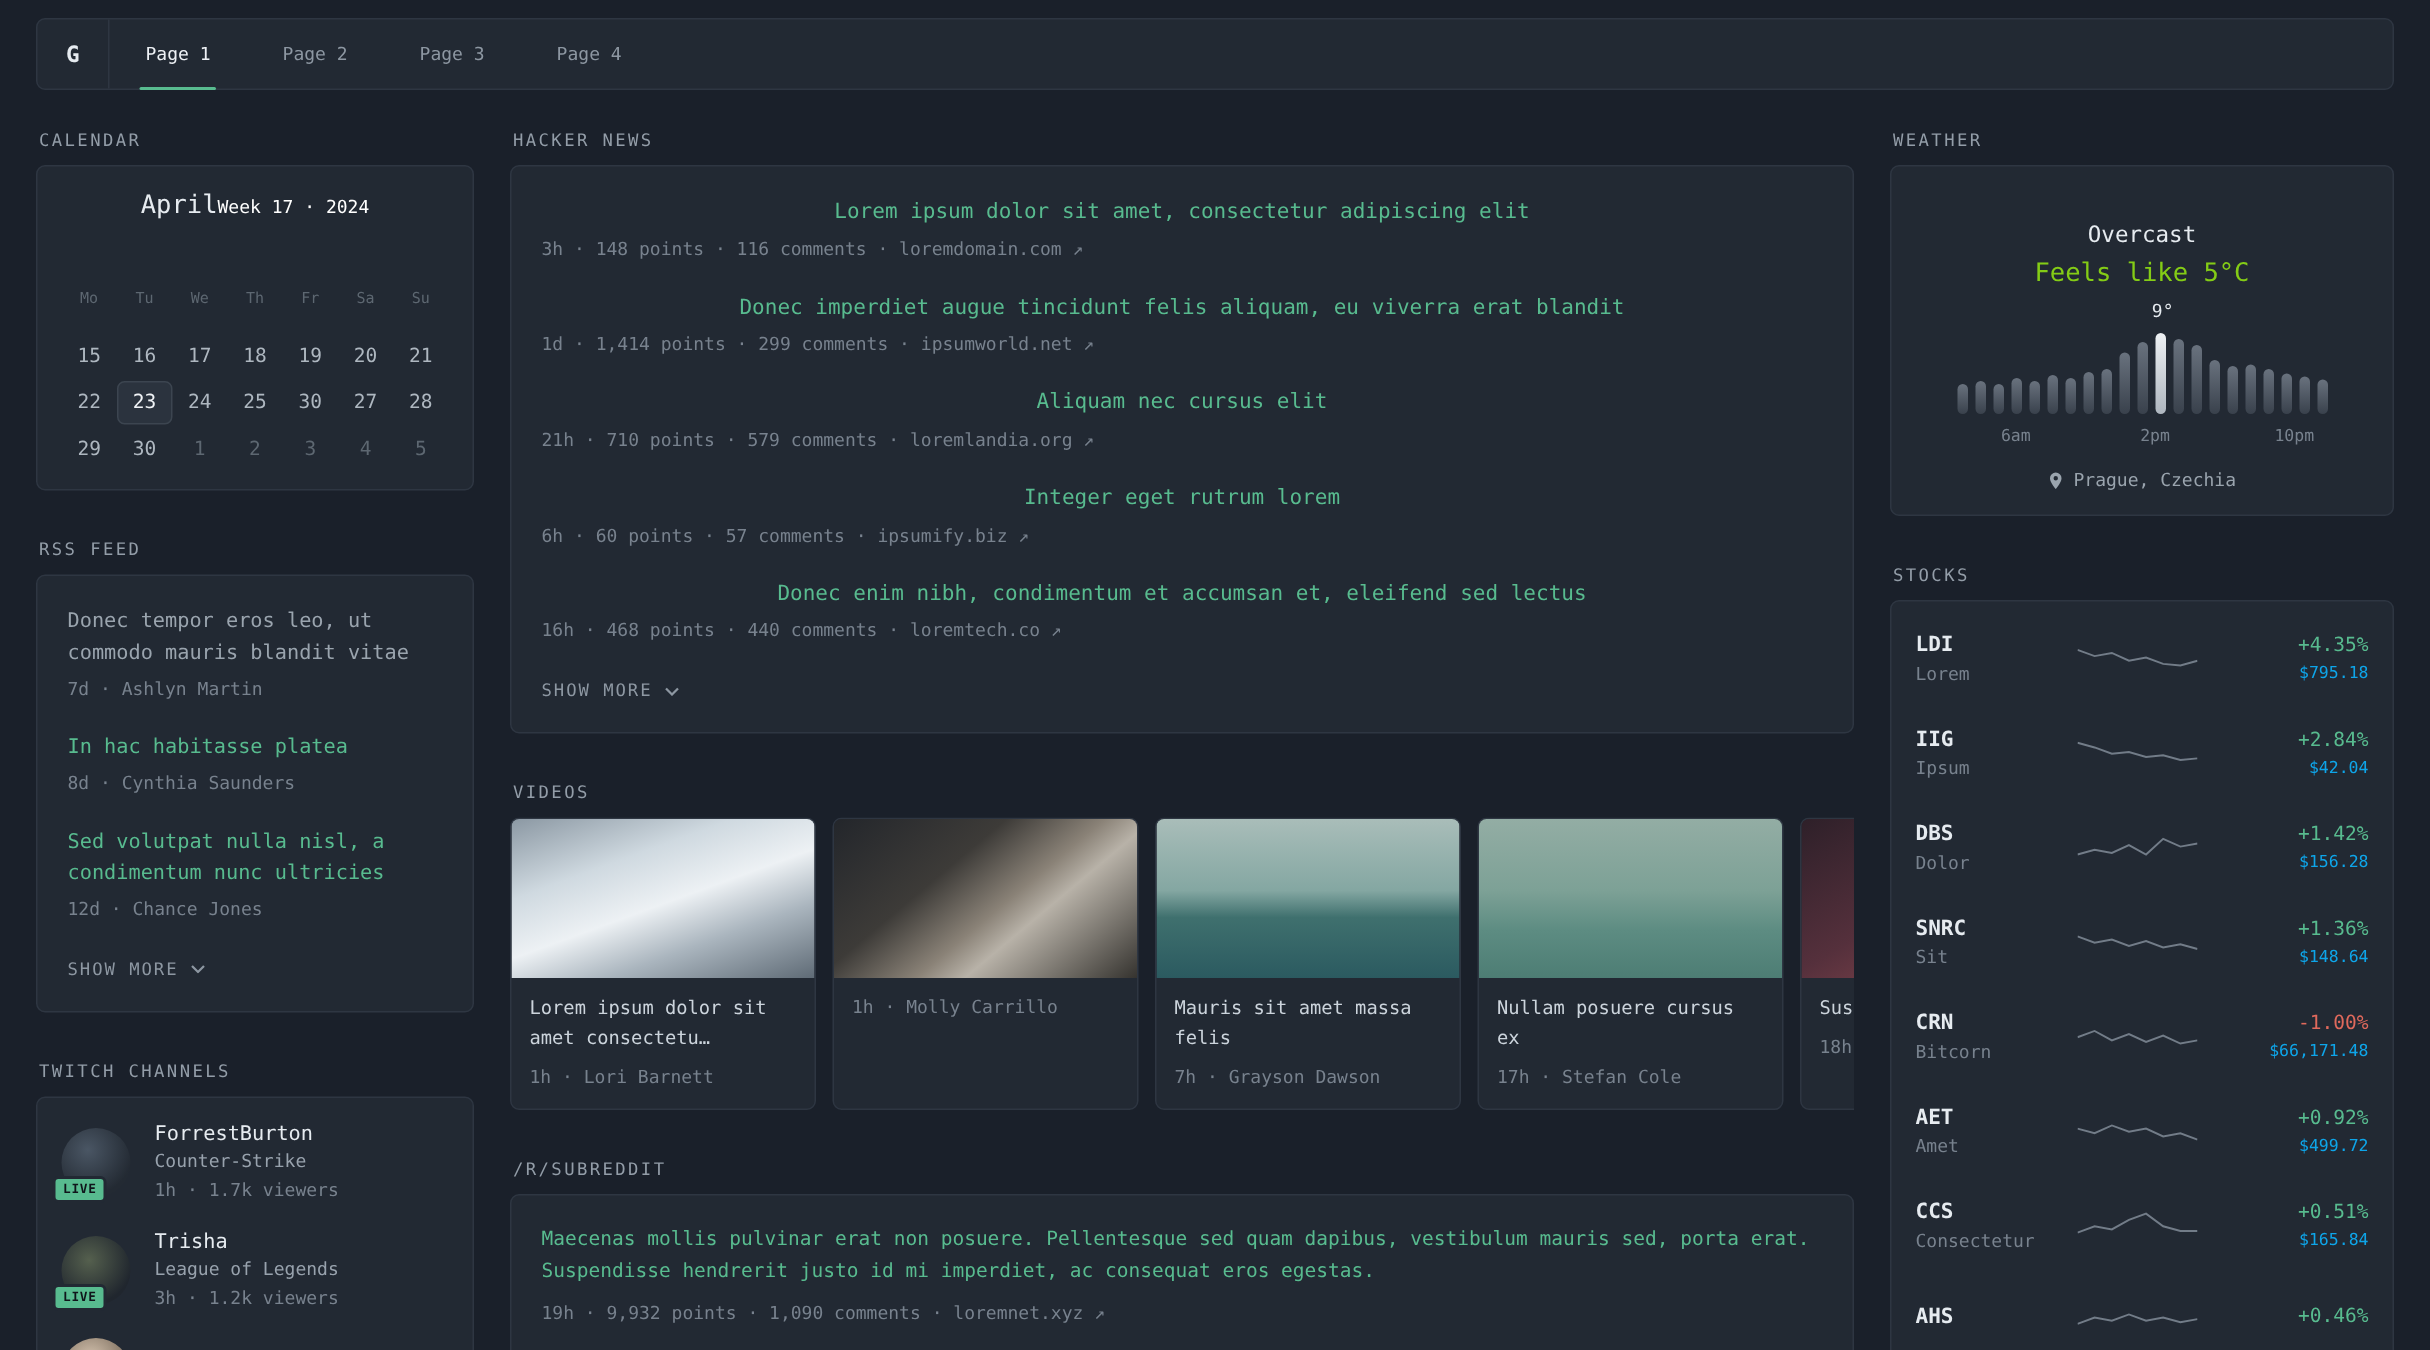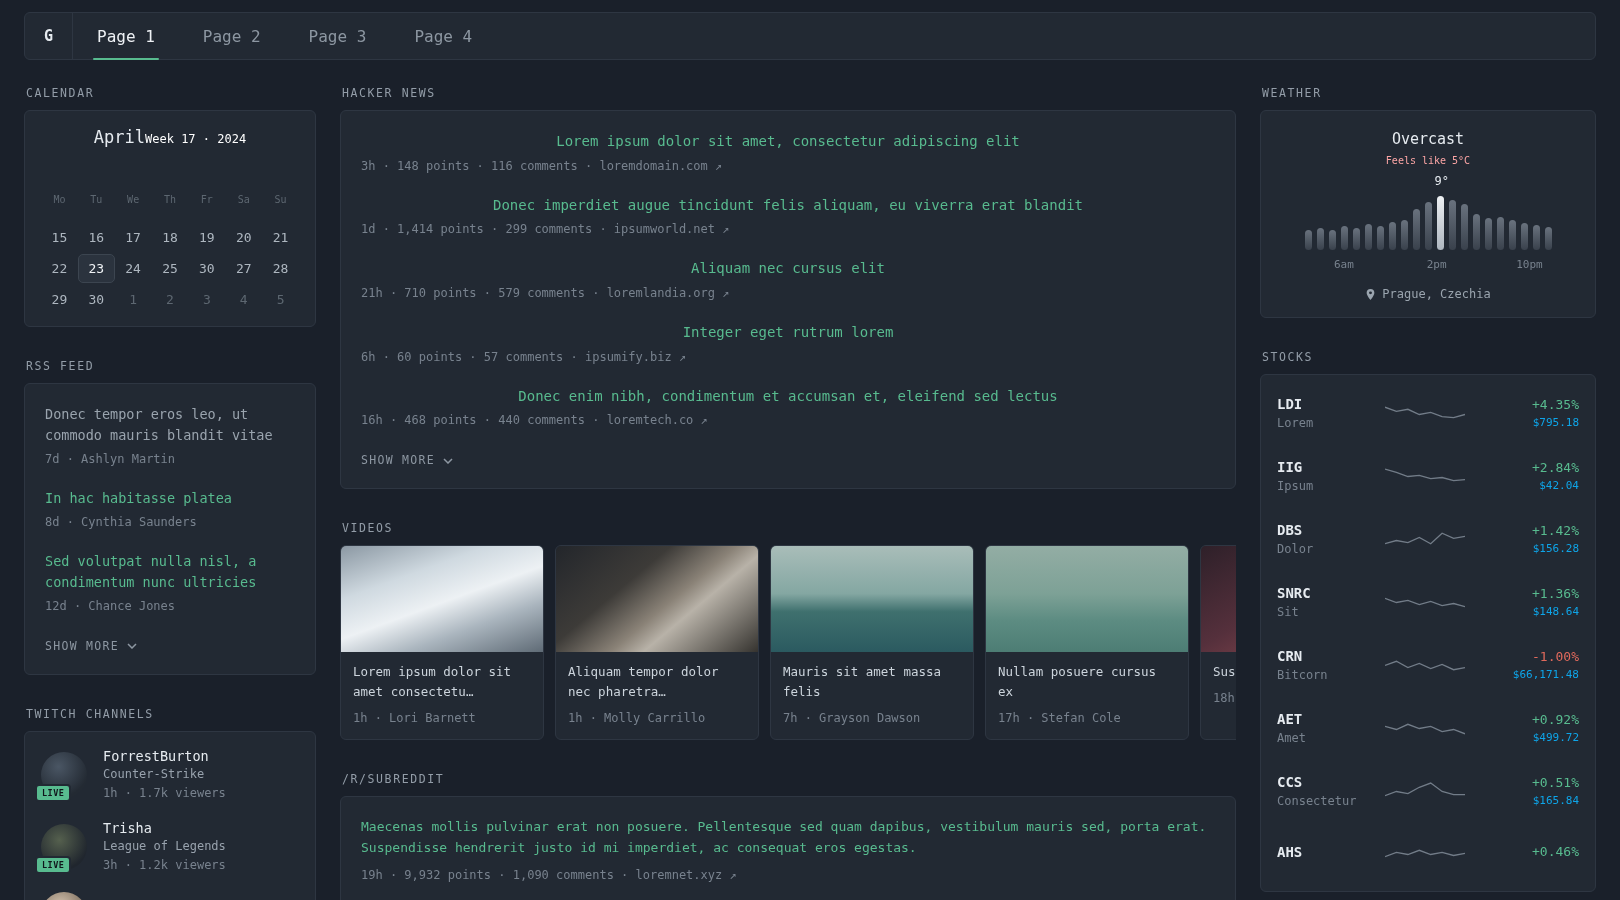--- a/index.html
+++ b/index.html
@@ -10,21 +10,21 @@
   *{box-sizing:border-box;margin:0;padding:0;}
   html,body{width:1620px;height:900px;overflow:hidden;}
   body{background:var(--bg);font-family:"DejaVu Sans Mono",monospace;color:#d5dce3;}
   .card{background:var(--card);border:1px solid var(--border);border-radius:6px;}
   .section{margin-bottom:32px;}
   .section-label{font-size:11.5px;letter-spacing:1.6px;color:var(--label);margin:0 0 10px 2px;}
   
   .topbar{display:flex;align-items:stretch;height:48px;margin:12px 24px 26px;background:var(--card);border:1px solid var(--border);border-radius:6px;}
   .logo{width:48px;display:flex;align-items:center;justify-content:center;color:var(--text);font-size:15px;font-weight:700;border-right:1px solid var(--border);}
   #tabs{display:flex;align-items:stretch;}
-  .tab{display:flex;align-items:center;padding:0 24px;font-size:16px;color:#8d97a2;position:relative;cursor:pointer;}
+  .tab{display:flex;align-items:center;padding:0 24px;font-size:12px;color:#8d97a2;position:relative;cursor:pointer;}
   .tab.active{color:#eef1f5;}
   .tab.active::after{content:"";position:absolute;left:20px;right:20px;bottom:-1px;height:2px;background:var(--primary);border-radius:2px;}
   
   .content{display:flex;gap:24px;padding:0 24px;align-items:flex-start;}
   .col-left{width:292px;flex:none;}
   .col-mid{flex:1;min-width:0;}
   .col-right{width:336px;flex:none;}
   
   .cal-card{padding:16px 16px 12px;}
   .cal-head{display:flex;justify-content:center;align-items:baseline;}
@@ -54,22 +54,22 @@
   .twitch-name{color:var(--text);font-size:13.5px;margin-bottom:3px;cursor:pointer;}
   .twitch-game{color:#98a2ad;font-size:12px;margin-bottom:3px;}
   
   #video-list{display:flex;gap:11px;overflow:hidden;}
   .video-card{width:204px;flex:none;background:var(--card);border:1px solid var(--border);border-radius:6px;overflow:hidden;cursor:pointer;}
   .video-thumb{height:106px;}
   .video-body{padding:10px 12px 12px;}
   .video-title{color:#ccd4dc;font-size:12.5px;line-height:1.6;max-height:41px;overflow:hidden;margin-bottom:7px;}
   
   .weather-card{padding:18px 16px 16px;text-align:center;}
-  .w-cond{font-size:15px;color:var(--text);margin-top:1px;}
-  .w-feels{font-size:10px;color:#fca5a5;margin-top:7px;}
+  .w-cond{font-size:15px;color:var(--text);margin-top:18px;}
+  .w-feels{font-size:17px;color:#84cc16;margin-top:7px;}
   .w-chart{position:relative;margin:8px 6px 0;padding-top:20px;}
   #wbars{display:flex;align-items:flex-end;justify-content:center;gap:5px;height:56px;}
   .wbar{width:7px;border-radius:3.5px;background:linear-gradient(to top,#39414c,#69727e);}
   .wbar.hl{background:linear-gradient(to top,#aeb6bf,#eef1f4);}
   .peak{position:absolute;top:0;transform:translateX(-50%);font-size:12px;color:var(--text);}
   .w-times{position:relative;height:15px;margin-top:8px;}
   .w-time{position:absolute;transform:translateX(-50%);font-size:11px;color:var(--muted);}
   .w-time:nth-child(1){left:21%;}
   .w-time:nth-child(2){left:53%;}
   .w-time:nth-child(3){left:85%;}
@@ -257,21 +257,20 @@
           <div class="video-card">
     <div class="video-thumb" style="background: linear-gradient(160deg, rgb(139, 152, 163) 0%, rgb(207, 217, 224) 30%, rgb(237, 241, 244) 52%, rgb(170, 181, 190) 72%, rgb(95, 107, 118) 100%);"></div>
     <div class="video-body">
       <div class="video-title">Lorem ipsum dolor sit amet consectetu…</div>
       <div class="meta">1h · Lori Barnett</div>
     </div>
   </div>
           <div class="video-card">
     <div class="video-thumb" style="background: linear-gradient(140deg, rgb(35, 38, 43) 0%, rgb(61, 59, 56) 35%, rgb(138, 130, 119) 55%, rgb(184, 178, 168) 65%, rgb(53, 51, 47) 100%);"></div>
     <div class="video-body">
-      <div class="video-title">Aliquam tempor dolor nec pharetra…</div>
       <div class="meta">1h · Molly Carrillo</div>
     </div>
   </div>
           <div class="video-card">
     <div class="video-thumb" style="background: linear-gradient(rgb(169, 189, 185) 0%, rgb(132, 167, 162) 45%, rgb(63, 112, 110) 62%, rgb(43, 90, 96) 100%);"></div>
     <div class="video-body">
       <div class="video-title">Mauris sit amet massa felis</div>
       <div class="meta">7h · Grayson Dawson</div>
     </div>
   </div>

